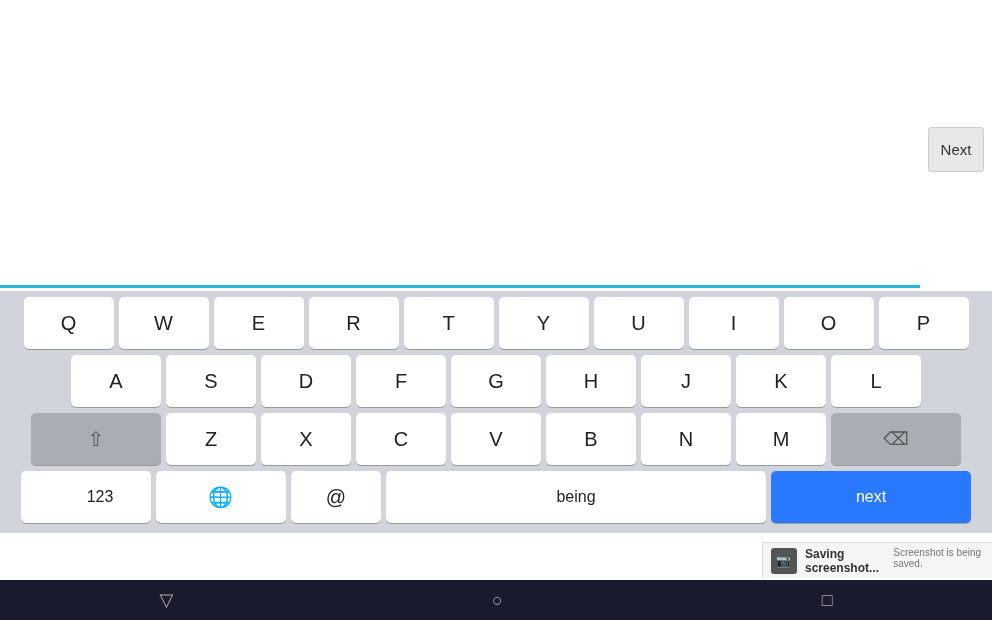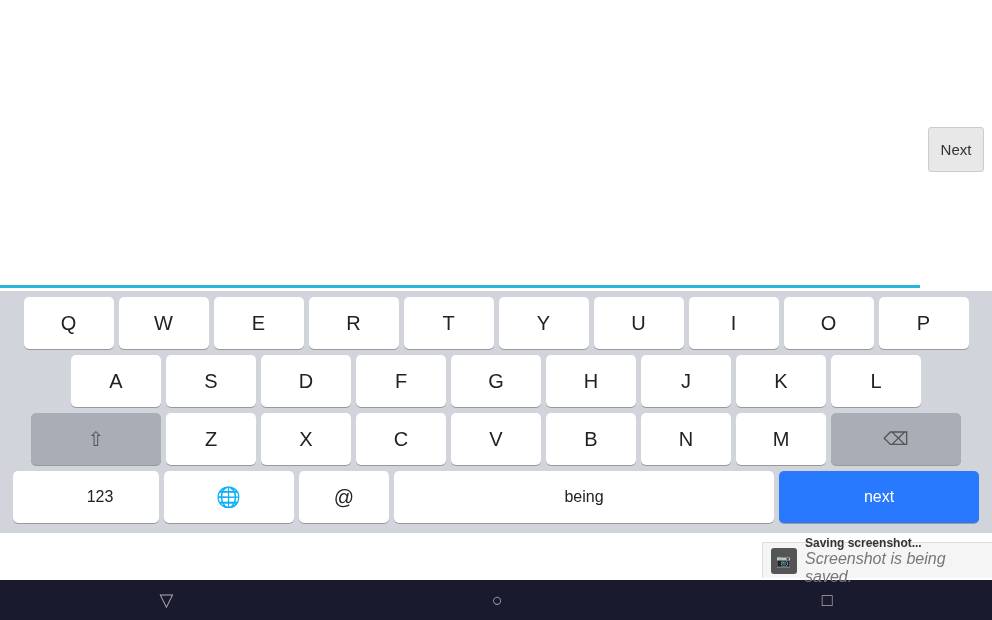--- a/index.html
+++ b/index.html
@@ -103,21 +103,21 @@
       background: #a9adb5 !important;
       width: 130px !important;
     }
 
     
     .row4 .key {
       height: 52px;
     }
 
     .key-123 {
-      width: 146px;
+      width: 130px;
       background: #fff !important;
       font-size: 16px !important;
       padding-left: 28px;
     }
 
     .key-globe {
       width: 130px;
       background: #fff !important;
       font-size: 20px !important;
     }
@@ -196,33 +196,32 @@
       display: flex;
       align-items: center;
       justify-content: center;
       color: #fff;
       font-size: 12px;
       flex-shrink: 0;
     }
 
     .notif-text {
       display: flex;
-      flex-direction: column;
+      flex-direction: row;
     }
 
     .notif-title {
       font-size: 12px;
       font-weight: bold;
       color: #333;
     }
 
     .notif-sub {
-      font-size: 16px;
+      font-size: 10px;
       color: #777;
-      font-style: italic;
     }
   </style>
 </head>
 <body>
 
 <div id="top-area">
   <div id="input-bar"></div>
   <button id="next-button">Next</button>
 </div>
 

